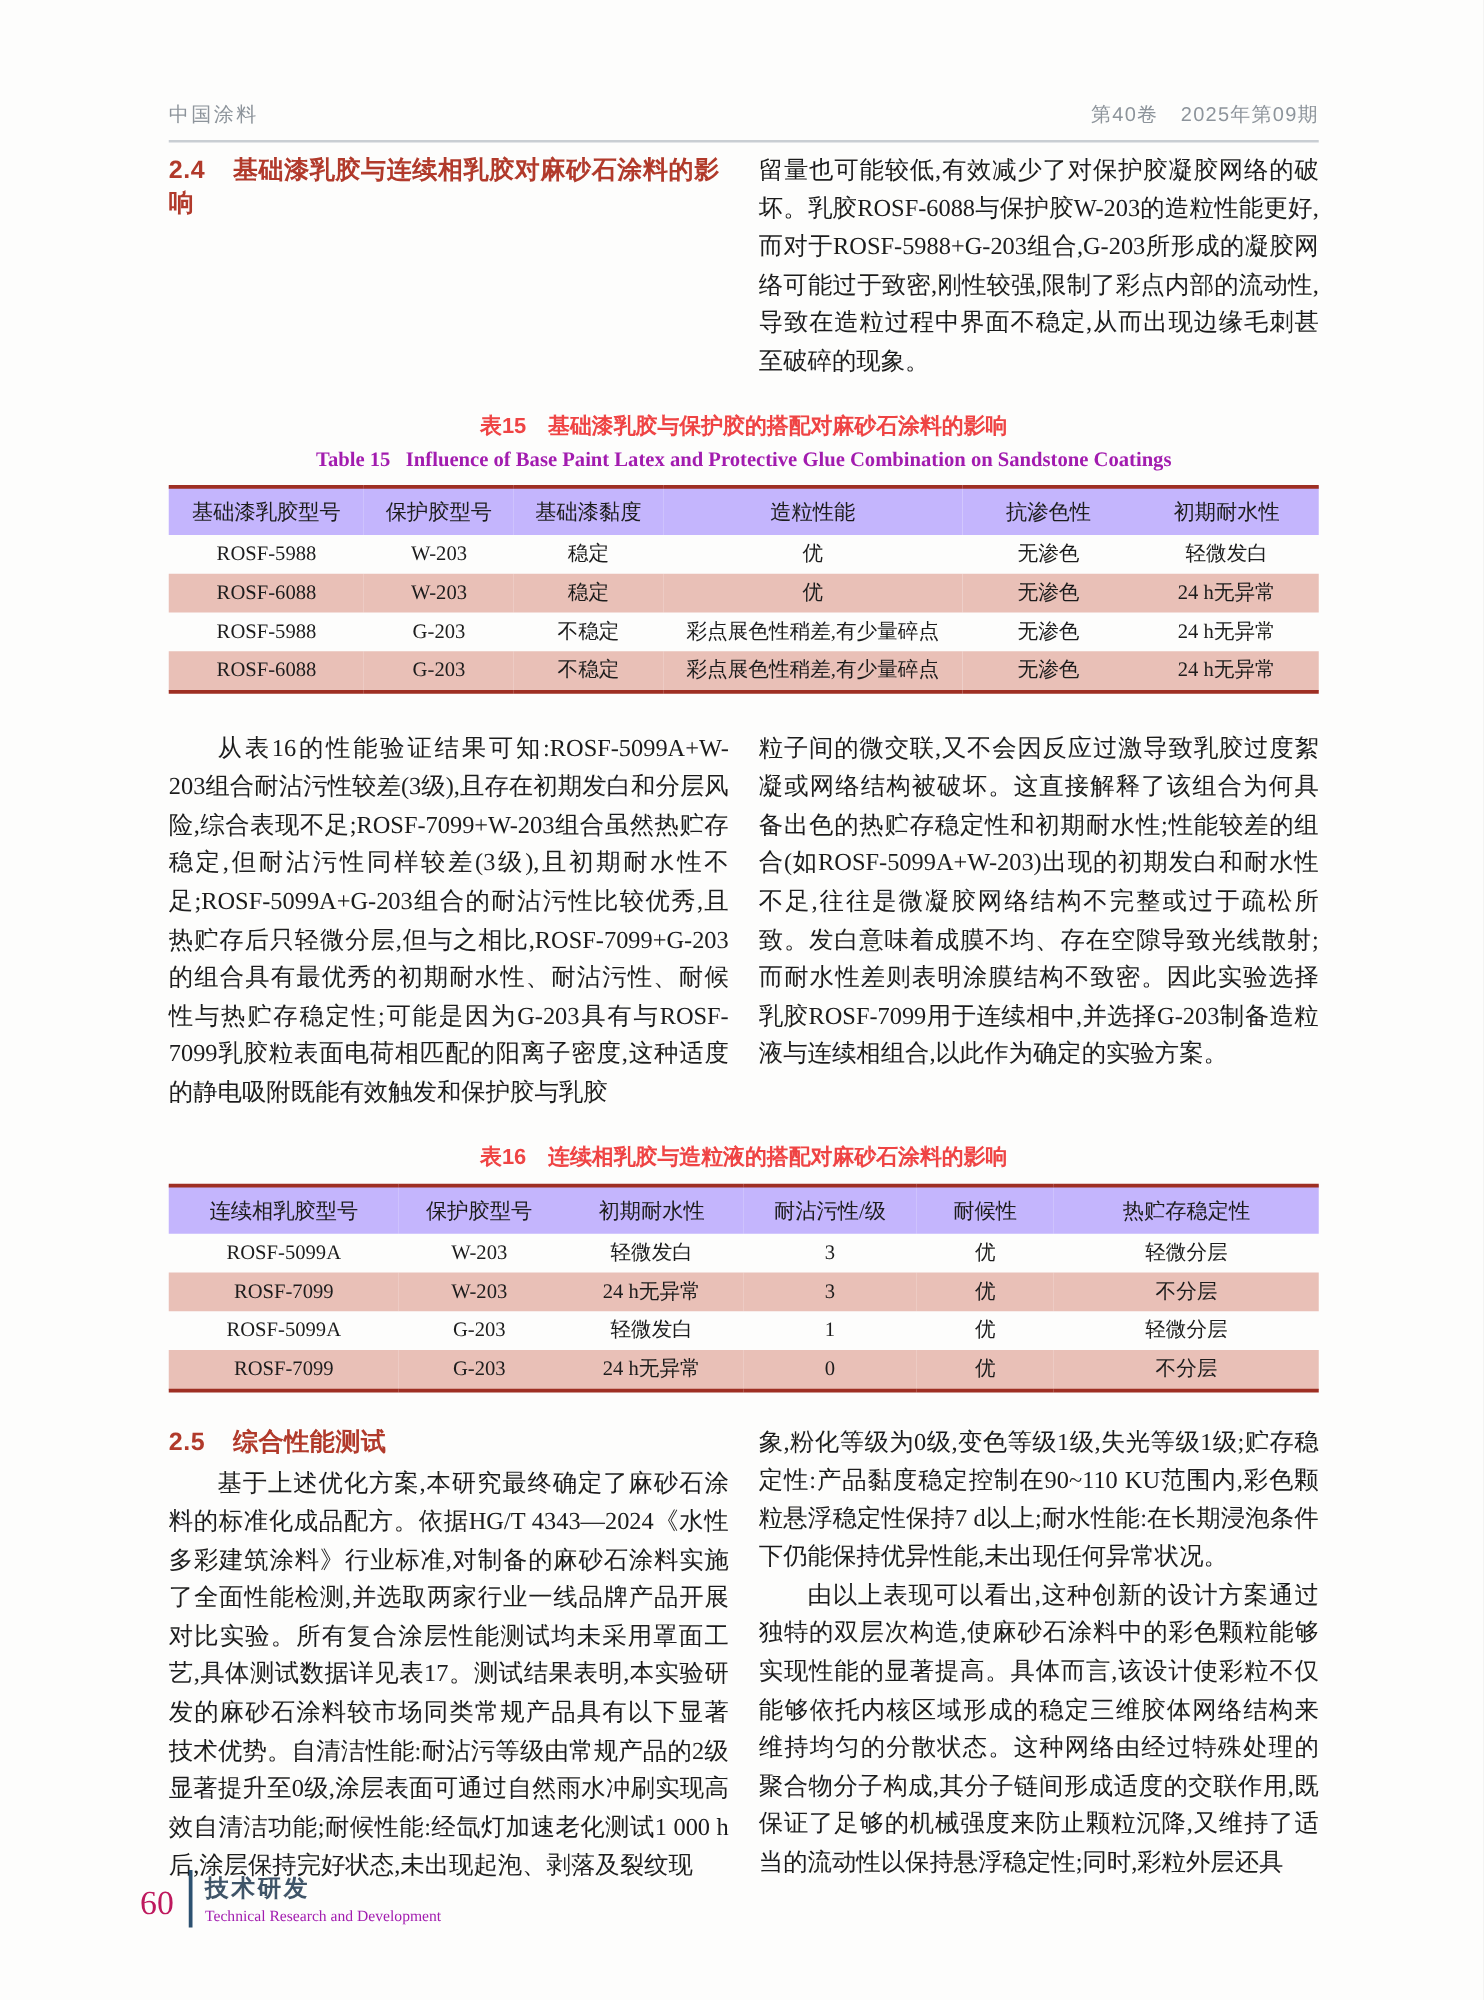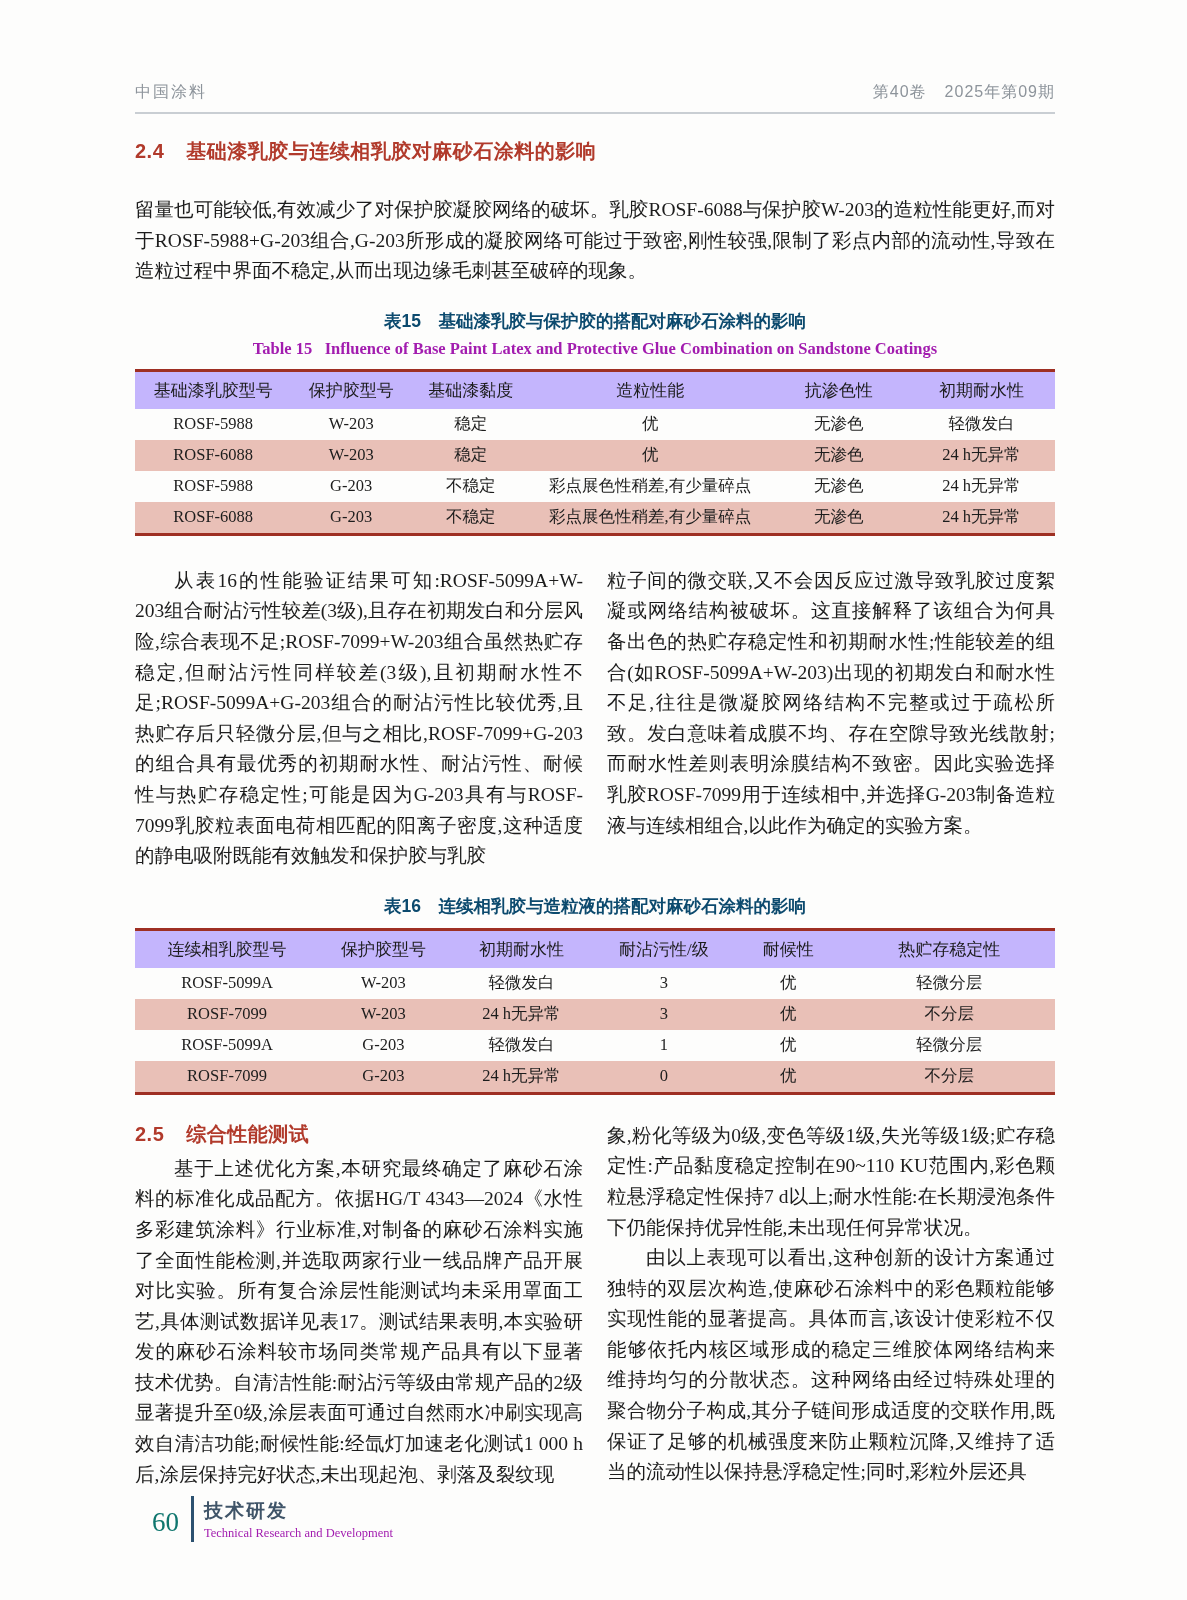--- a/index.html
+++ b/index.html
@@ -35,29 +35,29 @@
   .indent{text-indent:2em;}
 
   .sec-head{
     margin:0 0 6px 0;
     font-family:"Liberation Sans","DejaVu Sans",sans-serif;
     font-size:20px;font-weight:bold;color:#b13a2b;
     letter-spacing:.5px;
   }
   .sec-head .sec-num{margin-right:22px;}
 
-  .block1{margin-top:24px;flex-direction:column;}
+  .block1{margin-top:8px;}
   .block2{margin-top:30px;}
   .block3{margin-top:26px;}
 
   
   .table-block{margin-top:22px;}
   .cap-zh{
     text-align:center;font-family:"Liberation Sans","DejaVu Sans",sans-serif;
-    font-weight:bold;font-size:17.5px;color:#0c4a6e;
+    font-weight:bold;font-size:17.5px;color:#ef4444;
   }
   .cap-en{
     text-align:center;font-weight:bold;font-size:16.5px;color:#a21caf;
     margin-top:6px;
   }
   table{
     width:100%;border-collapse:collapse;margin-top:10px;
     border-top:3px solid #9e2f23;border-bottom:3px solid #9e2f23;
     font-size:16.5px;
   }
@@ -67,23 +67,22 @@
   }
   tbody td{padding:4.5px 4px;text-align:center;}
   tbody tr:nth-child(even){background:#e9c0b7;}
 
   
   .page-foot{
     position:absolute;left:112px;top:1496px;
     display:flex;align-items:center;
   }
   .page-num{
-    font-size:27px;color:#0f766e;margin-right:12px;line-height:1;
+    font-size:27px;color:#be185d;margin-right:12px;line-height:1;
     padding-top:6px;
-    margin-left:40px;
   }
   .foot-bar{width:3px;height:46px;background:#2c5170;margin-right:10px;}
   .foot-col .zh{
     font-family:"Liberation Sans","DejaVu Sans",sans-serif;
     font-weight:bold;font-size:19px;color:#3f5468;letter-spacing:2px;
   }
   .foot-col .en{font-size:12.5px;color:#a21caf;margin-top:2px;}
 </style>
 </head>
 <body>

